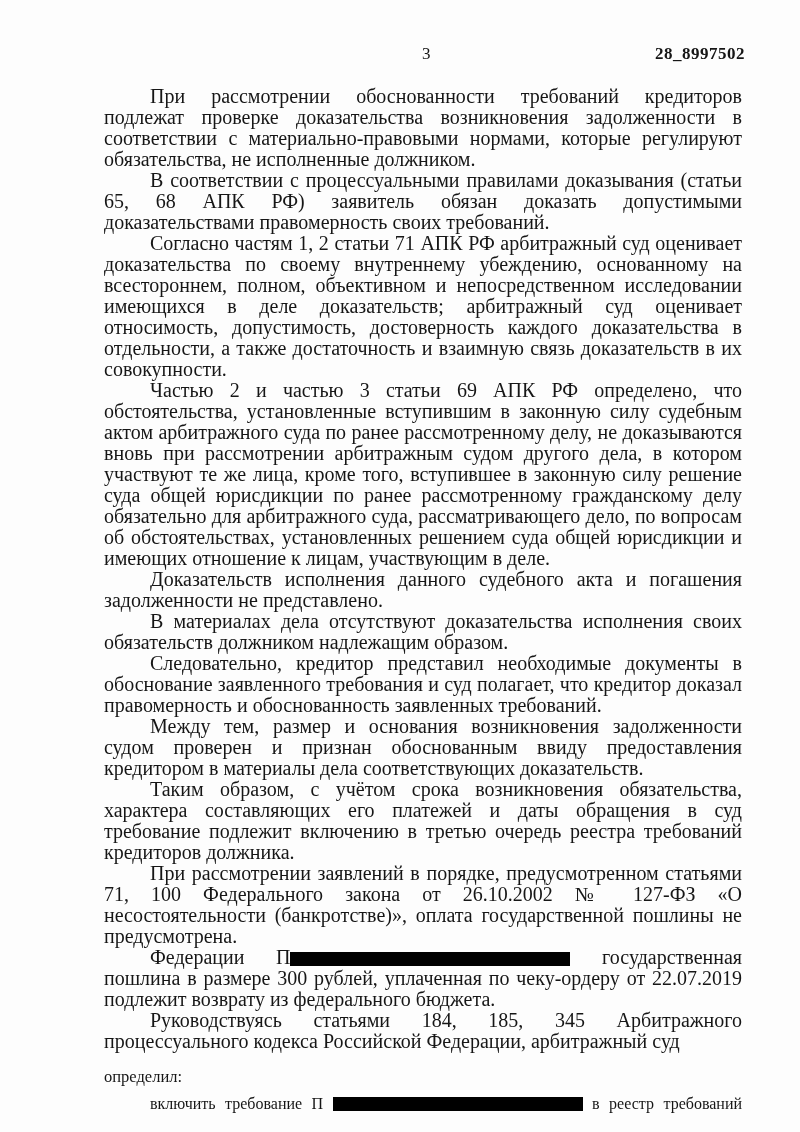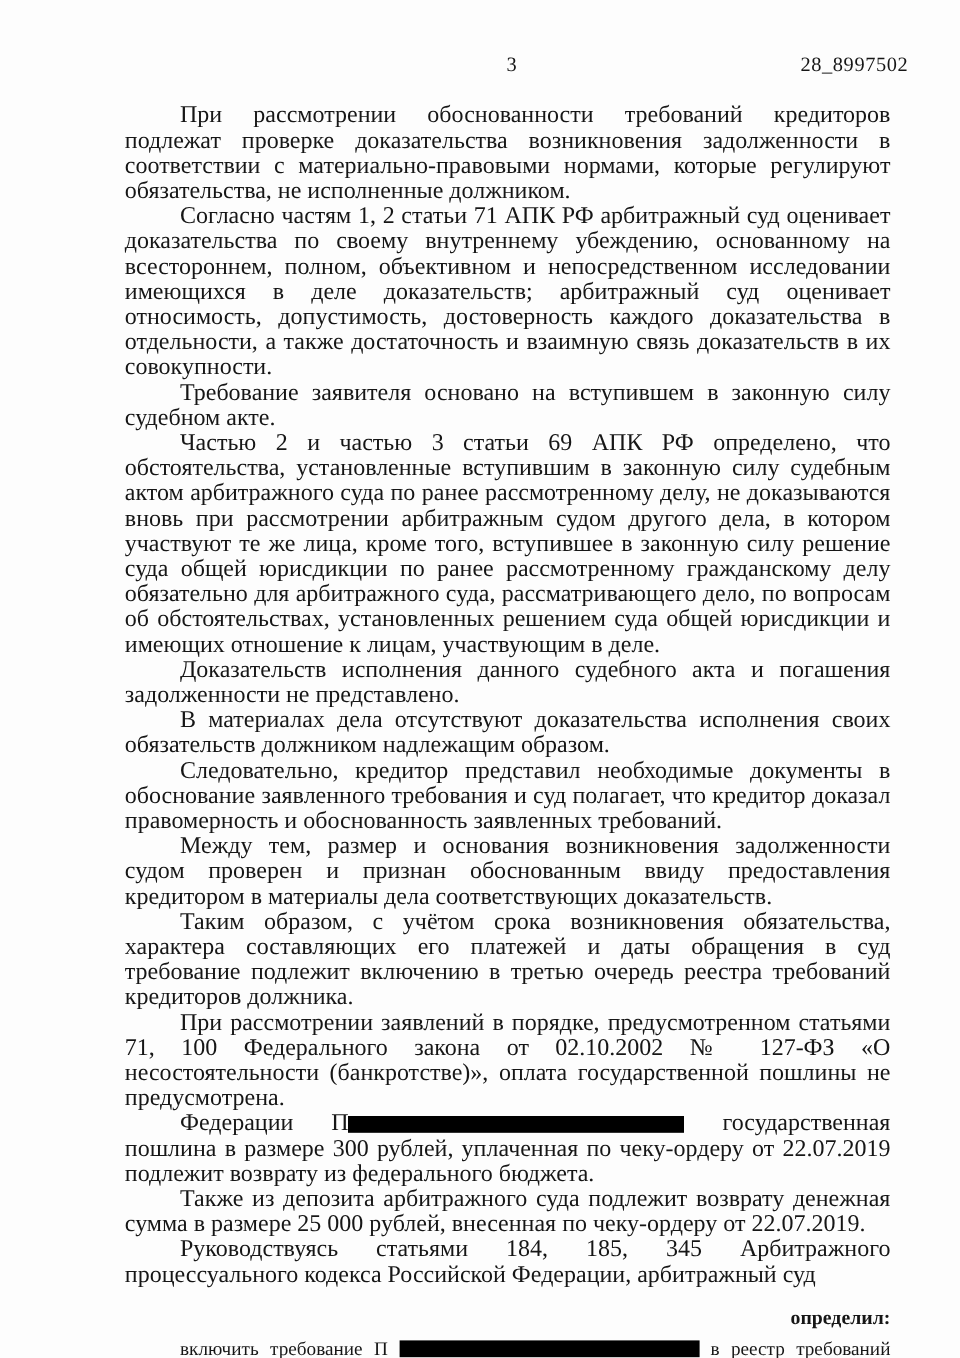--- a/index.html
+++ b/index.html
@@ -19,21 +19,21 @@
     position:relative;
     width:800px;height:1132px;
     background:var(--paper);
     overflow:hidden;
   }
   .header{
     position:absolute;top:44px;left:104px;right:43px;height:22px;
     font-size:17px;
   }
   .page-number{position:absolute;left:318px;top:0;}
-  .case-number{position:absolute;right:0;top:0;letter-spacing:.5px;}
+  .case-number{position:absolute;right:12px;top:0;letter-spacing:.5px;font-weight:bold;}
   .content{
     position:absolute;top:86px;left:104px;width:638px;
   }
   p.para{
     margin:0;
     font-size:20px;
     line-height:21px;
     text-align:justify;
     text-indent:46px;
   }
@@ -43,22 +43,22 @@
     height:14px;
     vertical-align:-2px;
   }
   .fee-bar{width:280px;}
   .bar-1{width:250px;}
   .bar-2{width:202px;}
   .ruling{margin-top:14px;}
   .ruling-heading{
     margin:0 0 7px 0;
     font-size:16.5px;
-    font-weight:bold;
-    text-align:right;
+    font-weight:normal;
+    text-align:left;
     line-height:21px;
   }
   .ruling-line{
     font-size:16px;
     line-height:19px;
     text-align:justify;
     text-align-last:justify;
     border-bottom:3px solid var(--underline-red);
     padding-bottom:20px;
     margin-bottom:2px;
@@ -71,33 +71,32 @@
 
 <div class="page">
 
   <div class="header">
     <span class="page-number">3</span>
     <span class="case-number">28_8997502</span>
   </div>
 
   <div class="content">
     <p class="para">При рассмотрении обоснованности требований кредиторов подлежат проверке доказательства возникновения задолженности в соответствии с материально-правовыми нормами, которые регулируют обязательства, не исполненные должником.</p>
+    <p class="para">В соответствии с процессуальными правилами доказывания (статьи 65, 68 АПК РФ) заявитель обязан доказать допустимыми доказательствами правомерность своих требований.</p>
     <p class="para">Согласно частям 1, 2 статьи 71 АПК РФ арбитражный суд оценивает доказательства по своему внутреннему убеждению, основанному на всестороннем, полном, объективном и непосредственном исследовании имеющихся в деле доказательств; арбитражный суд оценивает относимость, допустимость, достоверность каждого доказательства в отдельности, а также достаточность и взаимную связь доказательств в их совокупности.</p>
-    <p class="para">Требование заявителя основано на вступившем в законную силу судебном акте.</p>
     <p class="para">Частью 2 и частью 3 статьи 69 АПК РФ определено, что обстоятельства, установленные вступившим в законную силу судебным актом арбитражного суда по ранее рассмотренному делу, не доказываются вновь при рассмотрении арбитражным судом другого дела, в котором участвуют те же лица, кроме того, вступившее в законную силу решение суда общей юрисдикции по ранее рассмотренному гражданскому делу обязательно для арбитражного суда, рассматривающего дело, по вопросам об обстоятельствах, установленных решением суда общей юрисдикции и имеющих отношение к лицам, участвующим в деле.</p>
     <p class="para">Доказательств исполнения данного судебного акта и погашения задолженности не представлено.</p>
     <p class="para">В материалах дела отсутствуют доказательства исполнения своих обязательств должником надлежащим образом.</p>
     <p class="para">Следовательно, кредитор представил необходимые документы в обоснование заявленного требования и суд полагает, что кредитор доказал правомерность и обоснованность заявленных требований.</p>
     <p class="para">Между тем, размер и основания возникновения задолженности судом проверен и признан обоснованным ввиду предоставления кредитором в материалы дела соответствующих доказательств.</p>
     <p class="para">Таким образом, с учётом срока возникновения обязательства, характера составляющих его платежей и даты обращения в суд требование подлежит включению в третью очередь реестра требований кредиторов должника.</p>
-    <p class="para">При рассмотрении заявлений в порядке, предусмотренном статьями 71, 100 Федерального закона от 02.10.2002 № 127-ФЗ «О несостоятельности (банкротстве)», оплата государственной пошлины не предусмотрена.</p>
+    <p class="para">При рассмотрении заявлений в порядке, предусмотренном статьями 71, 100 Федерального закона от 26.10.2002 № 127-ФЗ «О несостоятельности (банкротстве)», оплата государственной пошлины не предусмотрена.</p>
 
     <p class="para"><span>Федерации П</span><span class="redaction fee-bar"></span> <span>государственная пошлина в размере 300 рублей, уплаченная по чеку-ордеру от 22.07.2019 подлежит возврату из федерального бюджета.</span></p>
 
-    <p class="para">Также из депозита арбитражного суда подлежит возврату денежная сумма в размере 25 000 рублей, внесенная по чеку-ордеру от 22.07.2019.</p>
     <p class="para">Руководствуясь статьями 184, 185, 345 Арбитражного процессуального кодекса Российской Федерации, арбитражный суд</p>
 
     <div class="ruling">
       <p class="ruling-heading">определил:</p>
 
       <div class="ruling-line indent"><span>включить требование П</span> <span class="redaction bar-1"></span> <span>в реестр требований</span></div>
 
       <div class="ruling-line"><span>кредиторов С</span><span class="redaction bar-2"></span><span>задолженность в размере 10 111 034, 49 рублей –</span></div>
 
     </div>

